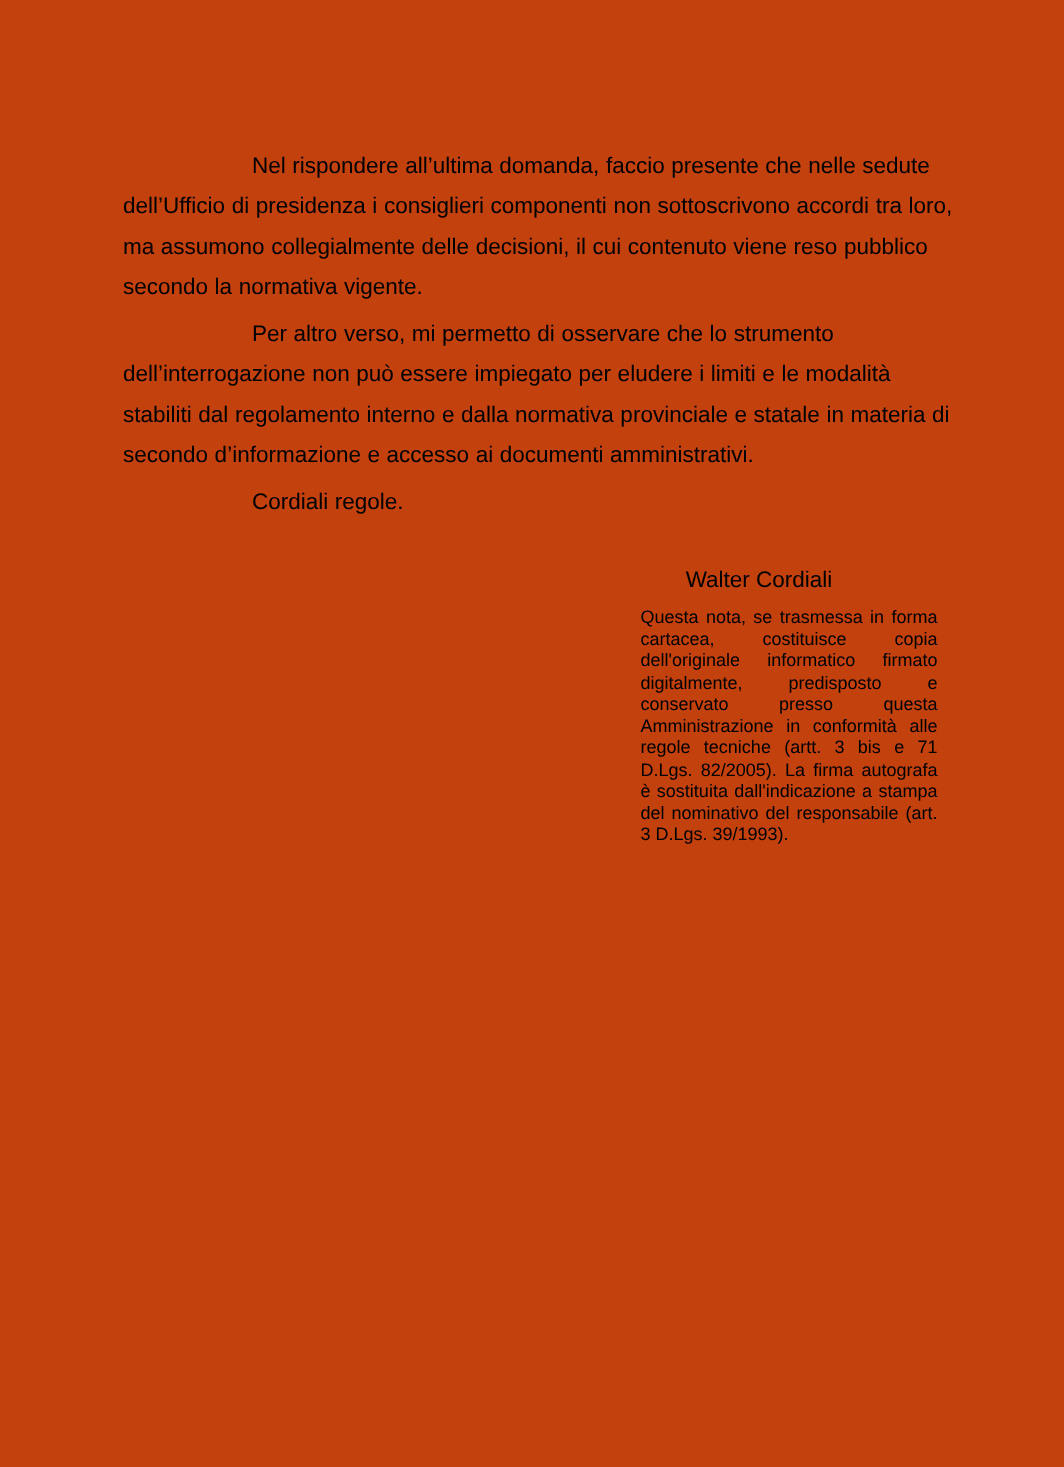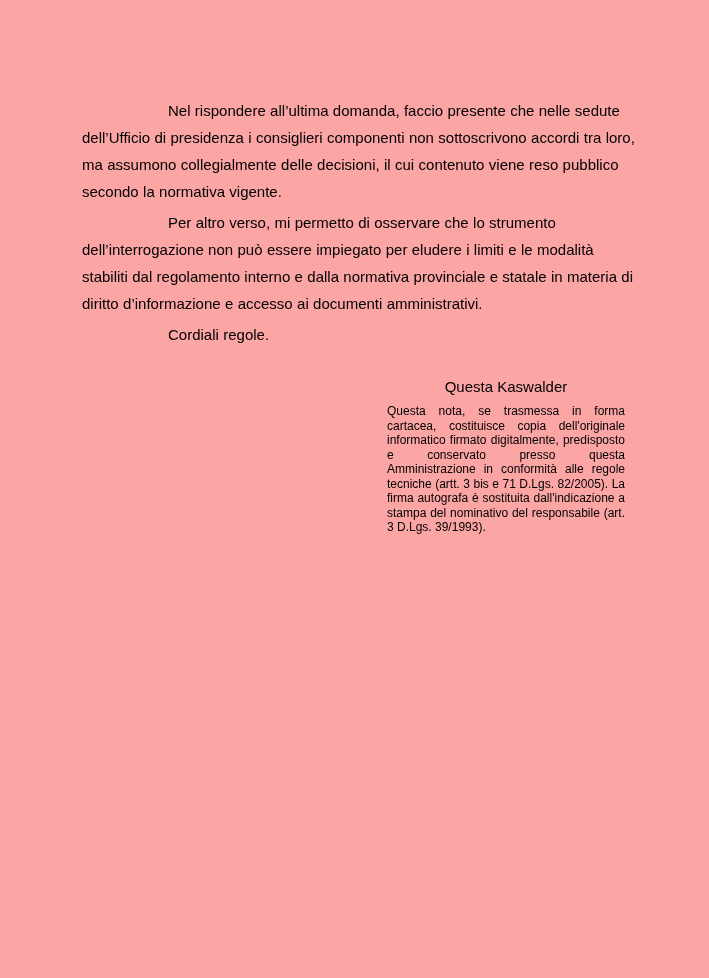--- a/index.html
+++ b/index.html
@@ -11,21 +11,21 @@
     height: 978px;
     background: #ffffff;
     font-family: "Liberation Sans", "DejaVu Sans", sans-serif;
     color: #000000;
     position: relative;
     overflow: hidden;
   }
   .page {
     position: absolute;
     inset: 0;
-    background: #fca5a5;
+    background: #c2410c;
   }
   .letter-body {
     position: absolute;
     left: 82px;
     top: 97px;
     width: 560px;
     font-size: 15px;
     line-height: 27px;
     text-align: left;
     color: #000000;
@@ -46,31 +46,32 @@
     line-height: 18px;
     text-align: center;
     margin: 0 0 8px 0;
     white-space: nowrap;
   }
   .signature-notice {
     font-size: 12px;
     line-height: 14.5px;
     text-align: justify;
     text-justify: inter-word;
+    margin-left: 40px;
   }
 </style>
 </head>
 <body>
 
 <div class="page">
 
   <div class="letter-body">
     <p class="para">Nel rispondere all’ultima domanda, faccio presente che nelle sedute dell’Ufficio di presidenza i consiglieri componenti non sottoscrivono accordi tra loro, ma assumono collegialmente delle decisioni, il cui contenuto viene reso pubblico secondo la normativa vigente.</p>
-    <p class="para">Per altro verso, mi permetto di osservare che lo strumento dell’interrogazione non può essere impiegato per eludere i limiti e le modalità stabiliti dal regolamento interno e dalla normativa provinciale e statale in materia di diritto d’informazione e accesso ai documenti amministrativi.</p>
+    <p class="para">Per altro verso, mi permetto di osservare che lo strumento dell’interrogazione non può essere impiegato per eludere i limiti e le modalità stabiliti dal regolamento interno e dalla normativa provinciale e statale in materia di secondo d’informazione e accesso ai documenti amministrativi.</p>
     <p class="para">Cordiali regole.</p>
   </div>
 
   <div class="signature-block">
-    <div class="signer-name">Questa Kaswalder</div>
+    <div class="signer-name">Walter Cordiali</div>
     <div class="signature-notice">Questa nota, se trasmessa in forma cartacea, costituisce copia dell'originale informatico firmato digitalmente, predisposto e conservato presso questa Amministrazione in conformità alle regole tecniche (artt. 3 bis e 71 D.Lgs. 82/2005). La firma autografa è sostituita dall'indicazione a stampa del nominativo del responsabile (art. 3 D.Lgs. 39/1993).</div>
   </div>
 
 </div>
 
 </body></html>

